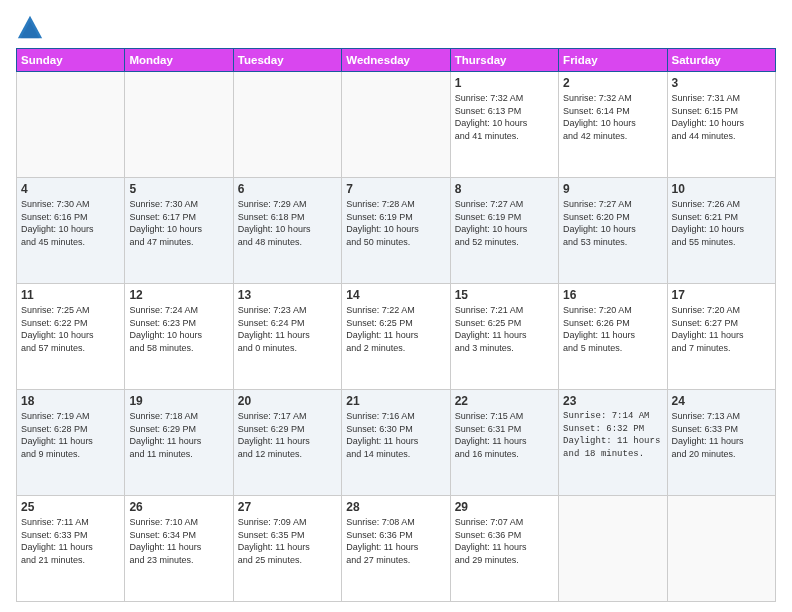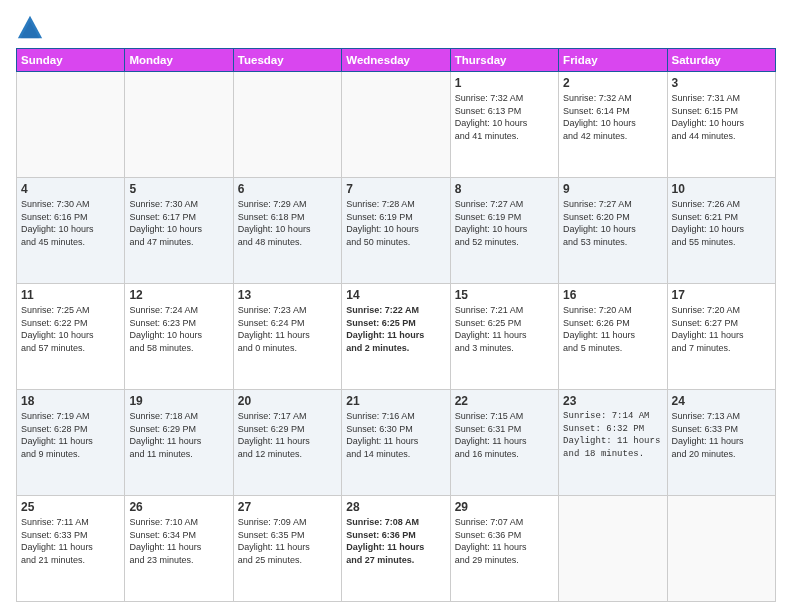--- a/index.html
+++ b/index.html
@@ -232,21 +232,21 @@
           </td>
           <td>
             <span class="day-num">13</span>
             <div class="day-info" style="white-space: pre-line;">Sunrise: 7:23 AM
 Sunset: 6:24 PM
 Daylight: 11 hours
 and 0 minutes.</div>
           </td>
           <td>
             <span class="day-num">14</span>
-            <div class="day-info" style="white-space: pre-line; font-weight: bold;">Sunrise: 7:22 AM
+            <div class="day-info" style="white-space: pre-line;">Sunrise: 7:22 AM
 Sunset: 6:25 PM
 Daylight: 11 hours
 and 2 minutes.</div>
           </td>
           <td>
             <span class="day-num">15</span>
             <div class="day-info" style="white-space: pre-line;">Sunrise: 7:21 AM
 Sunset: 6:25 PM
 Daylight: 11 hours
 and 3 minutes.</div>
@@ -334,21 +334,21 @@
           </td>
           <td>
             <span class="day-num">27</span>
             <div class="day-info" style="white-space: pre-line;">Sunrise: 7:09 AM
 Sunset: 6:35 PM
 Daylight: 11 hours
 and 25 minutes.</div>
           </td>
           <td>
             <span class="day-num">28</span>
-            <div class="day-info" style="white-space: pre-line; font-weight: bold;">Sunrise: 7:08 AM
+            <div class="day-info" style="white-space: pre-line;">Sunrise: 7:08 AM
 Sunset: 6:36 PM
 Daylight: 11 hours
 and 27 minutes.</div>
           </td>
           <td>
             <span class="day-num">29</span>
             <div class="day-info" style="white-space: pre-line;">Sunrise: 7:07 AM
 Sunset: 6:36 PM
 Daylight: 11 hours
 and 29 minutes.</div>

